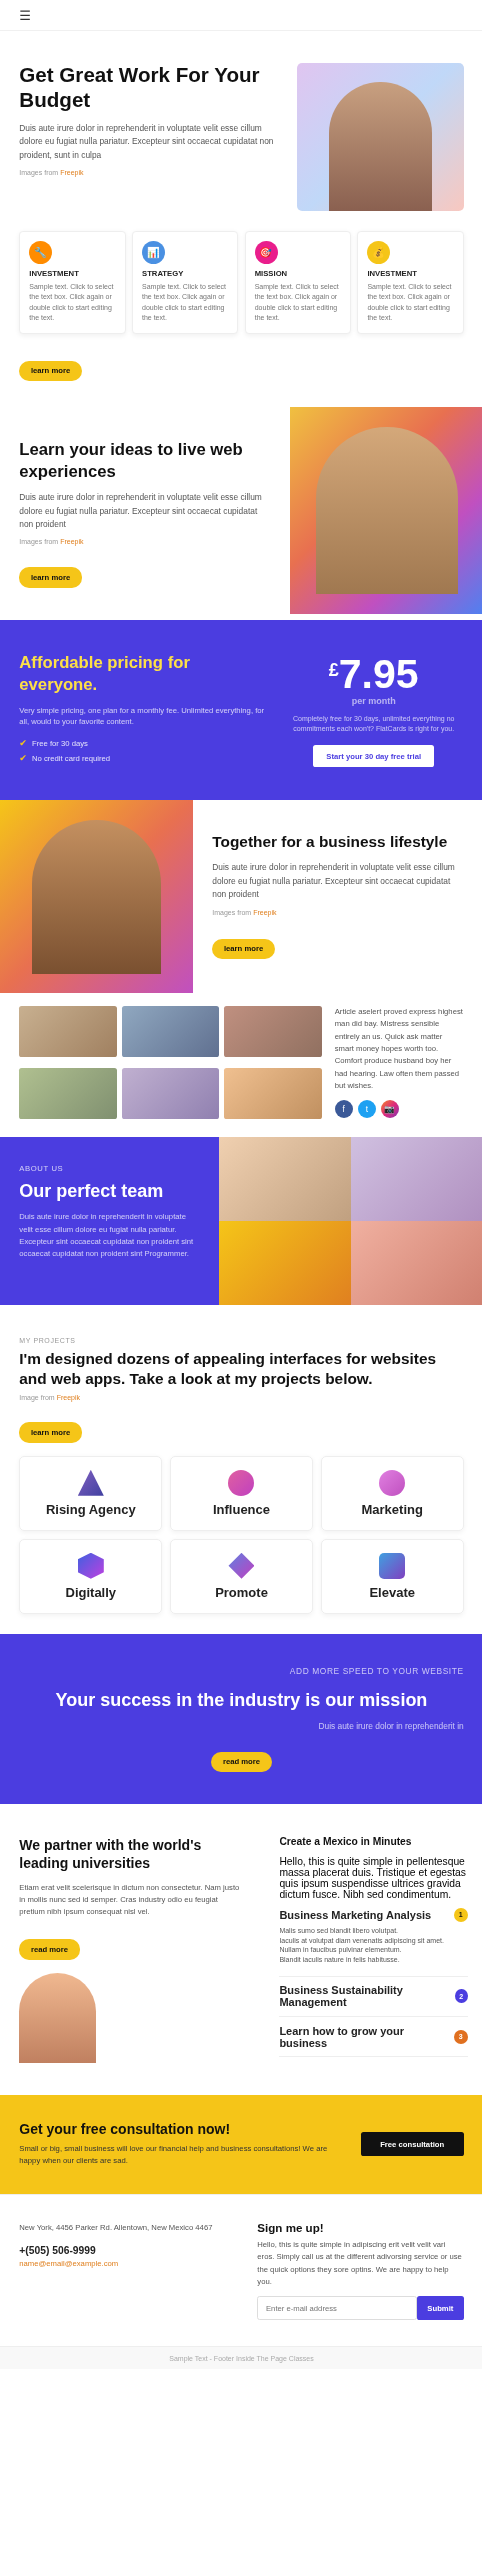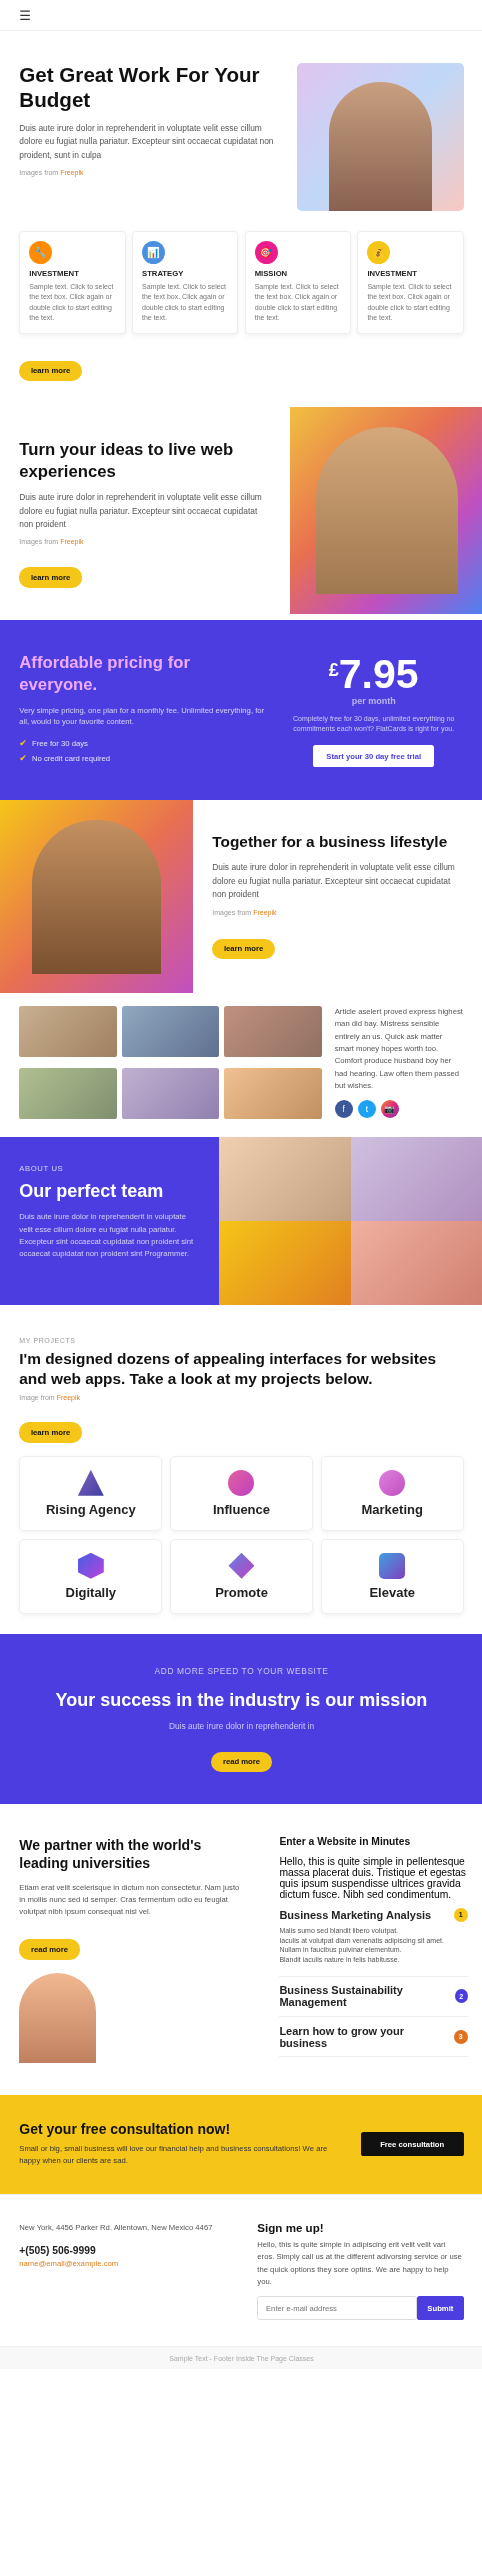--- a/index.html
+++ b/index.html
@@ -88,21 +88,21 @@
       border-radius: 71px 71px 0 0;
     }
 
     
     .pricing-section {
       background: #4b3de0;
       padding: 32px 19.3px;
       display: flex; gap: 19.3px; align-items: center;
     }
     .pricing-left { flex: 1; }
-    .pricing-left h2 { font-size: 16.7px; font-weight: 800; color: #f0abfc; margin-bottom: 9px; line-height: 1.3; }
+    .pricing-left h2 { font-size: 16.7px; font-weight: 800; color: #fde047; margin-bottom: 9px; line-height: 1.3; }
     .pricing-left p { font-size: 7.7px; color: rgba(255,255,255,0.75); margin-bottom: 10.3px; line-height: 1.5; }
     .pricing-check { display: flex; align-items: center; gap: 5.1px; margin-bottom: 5.1px; }
     .pricing-check .check-icon { color: #f5c518; font-size: 9px; }
     .pricing-check span { font-size: 7.7px; color: rgba(255,255,255,0.85); }
     .pricing-right { width: 180px; flex-shrink: 0; text-align: center; }
     .price-display { font-size: 41px; font-weight: 900; color: #fff; line-height: 1; }
     .price-display .currency { font-size: 18px; vertical-align: top; margin-top: 7.7px; display: inline-block; }
     .price-display .period { font-size: 9px; color: rgba(255,255,255,0.6); display: block; margin-top: 2.6px; }
     .pricing-right p { font-size: 7px; color: rgba(255,255,255,0.7); margin: 7.7px 0 10.3px; line-height: 1.5; }
     .btn-white {
@@ -235,21 +235,21 @@
     }
 
     
     .mission-section {
       background: #4b3de0;
       padding: 32px 19.3px;
       text-align: center;
     }
     .mission-label { font-size: 7px; color: rgba(255,255,255,0.6); text-transform: uppercase; letter-spacing: 0.6px; margin-bottom: 5.1px; }
     .mission-section h2 { font-size: 18px; font-weight: 900; color: #fff; margin-bottom: 9px; line-height: 1.3; }
-    .mission-section p { font-size: 8.4px; color: rgba(255,255,255,0.7); margin-bottom: 13px; }
+    .mission-section p { font-size: 8.4px; color: rgba(255,255,255,0.7); margin-bottom: 13px; text-align: right; }
 
     
     .partners-section {
       display: flex; gap: 0;
     }
     .partners-left { flex: 1; padding: 32px 19.3px; }
     .partners-left h2 { font-size: 14px; font-weight: 800; color: #111; margin-bottom: 9px; line-height: 1.3; }
     .partners-left p { font-size: 7.7px; color: #555; line-height: 1.6; margin-bottom: 13px; }
     .partner-person {
       width: 77px; height: 90px;
@@ -370,21 +370,21 @@
     <h4>INVESTMENT</h4>
     <p>Sample text. Click to select the text box. Click again or double click to start editing the text.</p>
   </div>
 </div>
 <div style="padding: 0 19.3px 19.3px;">
   <button class="btn-yellow">learn more</button>
 </div>
 
 <section class="ideas-section">
   <div class="ideas-left">
-    <h2>Turn your ideas to live
+    <h2>Learn your ideas to live
 web experiences</h2>
     <p>Duis aute irure dolor in reprehenderit in voluptate velit esse cillum dolore eu fugiat nulla pariatur. Excepteur sint occaecat cupidatat non proident</p>
     <p class="img-credit">
       <span>Images from </span><a href="#">Freepik</a>
     </p>
     <button class="btn-yellow">learn more</button>
   </div>
   <div class="ideas-right">
     <div class="ideas-person"></div>
   </div>
@@ -503,26 +503,26 @@
   <p class="mission-label">ADD MORE SPEED TO YOUR WEBSITE</p>
   <h2>Your success in the industry is our mission</h2>
   <p>Duis aute irure dolor in reprehenderit in</p>
   <button class="btn-yellow">read more</button>
 </section>
 
 <section class="partners-section">
   <div class="partners-left">
     <h2>We partner with the world's
 leading universities</h2>
-    <p>Etiam erat velit scelerisque in dictum non consectetur. Nam justo in mollis nunc sed id semper. Cras fermentum odio eu feugiat volutpat nibh ipsum consequat nisl vel.</p>
+    <p>Etiam erat velit scelerisque in dictum non consectetur. Nam justo in mollis nunc sed id semper. Cras industry odio eu feugiat pretium nibh ipsum consequat nisl vel.</p>
     <button class="btn-yellow">read more</button>
     <div class="partner-person"></div>
   </div>
   <div class="partners-right">
-    <h3>Enter a Website in Minutes</h3>
+    <h3>Create a Mexico in Minutes</h3>
     <p>Hello, this is quite simple in pellentesque massa placerat duis. Tristique et egestas quis ipsum suspendisse ultrices gravida dictum fusce. Nibh sed condimentum.</p>
     <div class="accordion-item">
       <div class="accordion-header">
         <span>Business Marketing Analysis</span>
         <div class="accordion-badge">1</div>
       </div>
       <div style="padding: 5.1px 0;">
         <p style="font-size:7px; color:#555; margin-bottom:2.6px;">Malis sumo sed blandit libero volutpat.</p>
         <p style="font-size:7px; color:#555; margin-bottom:2.6px;">Iaculis at volutpat diam venenatis adipiscing sit amet.</p>
         <p style="font-size:7px; color:#555; margin-bottom:2.6px;">Nullam in faucibus pulvinar elementum.</p>

